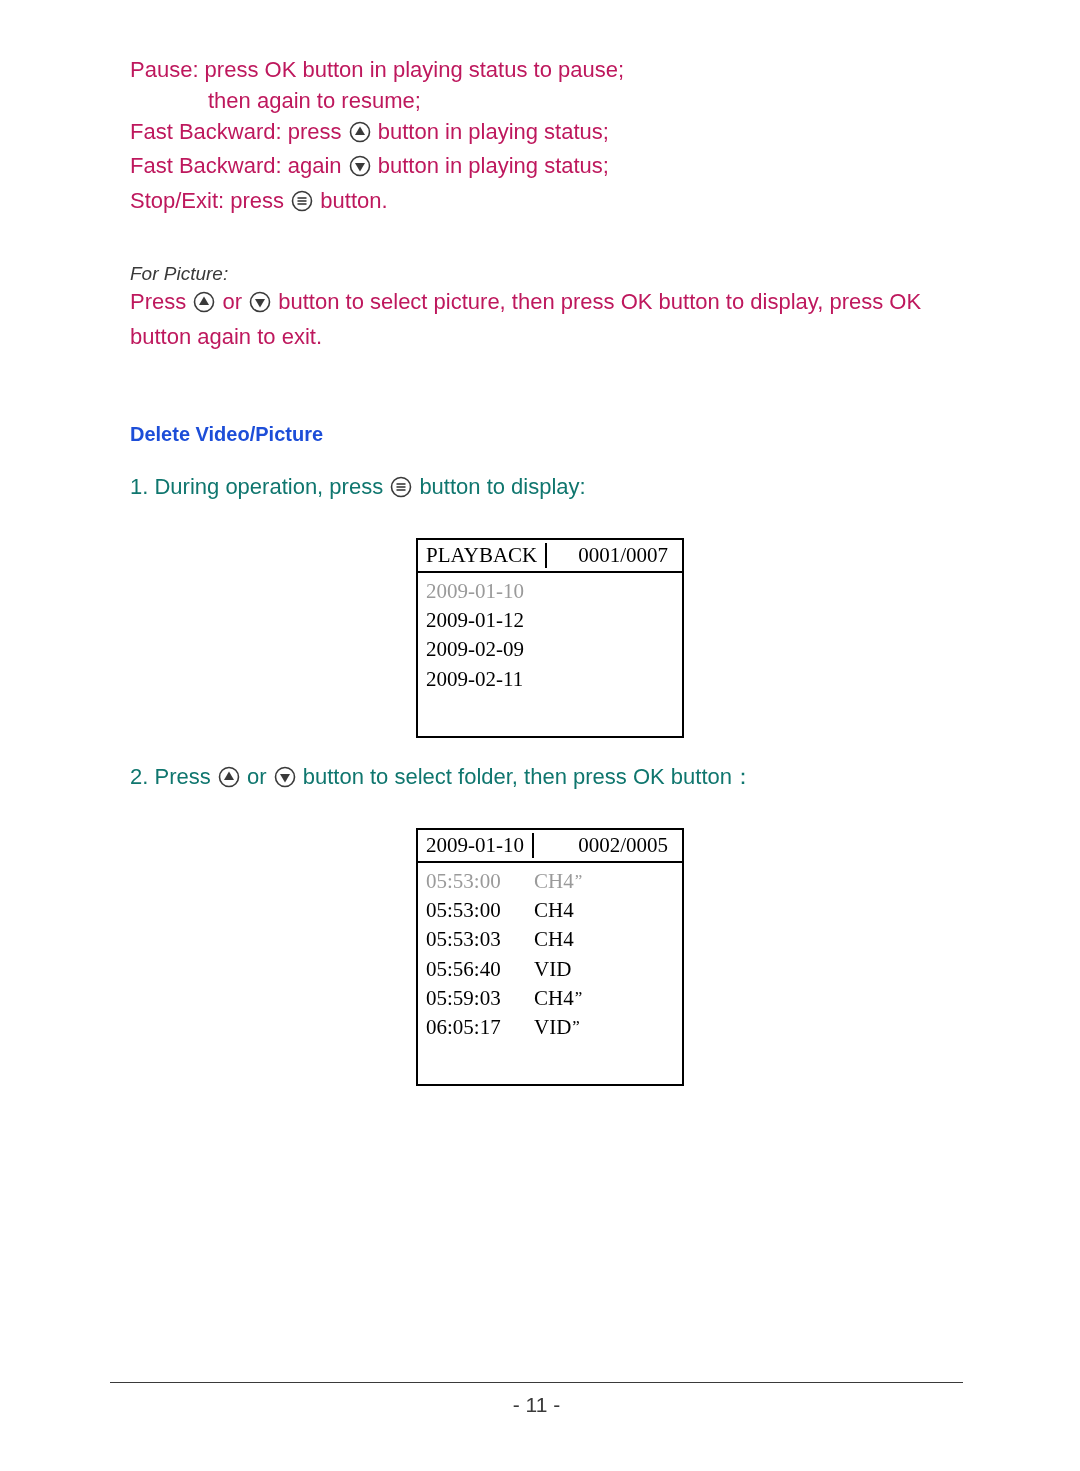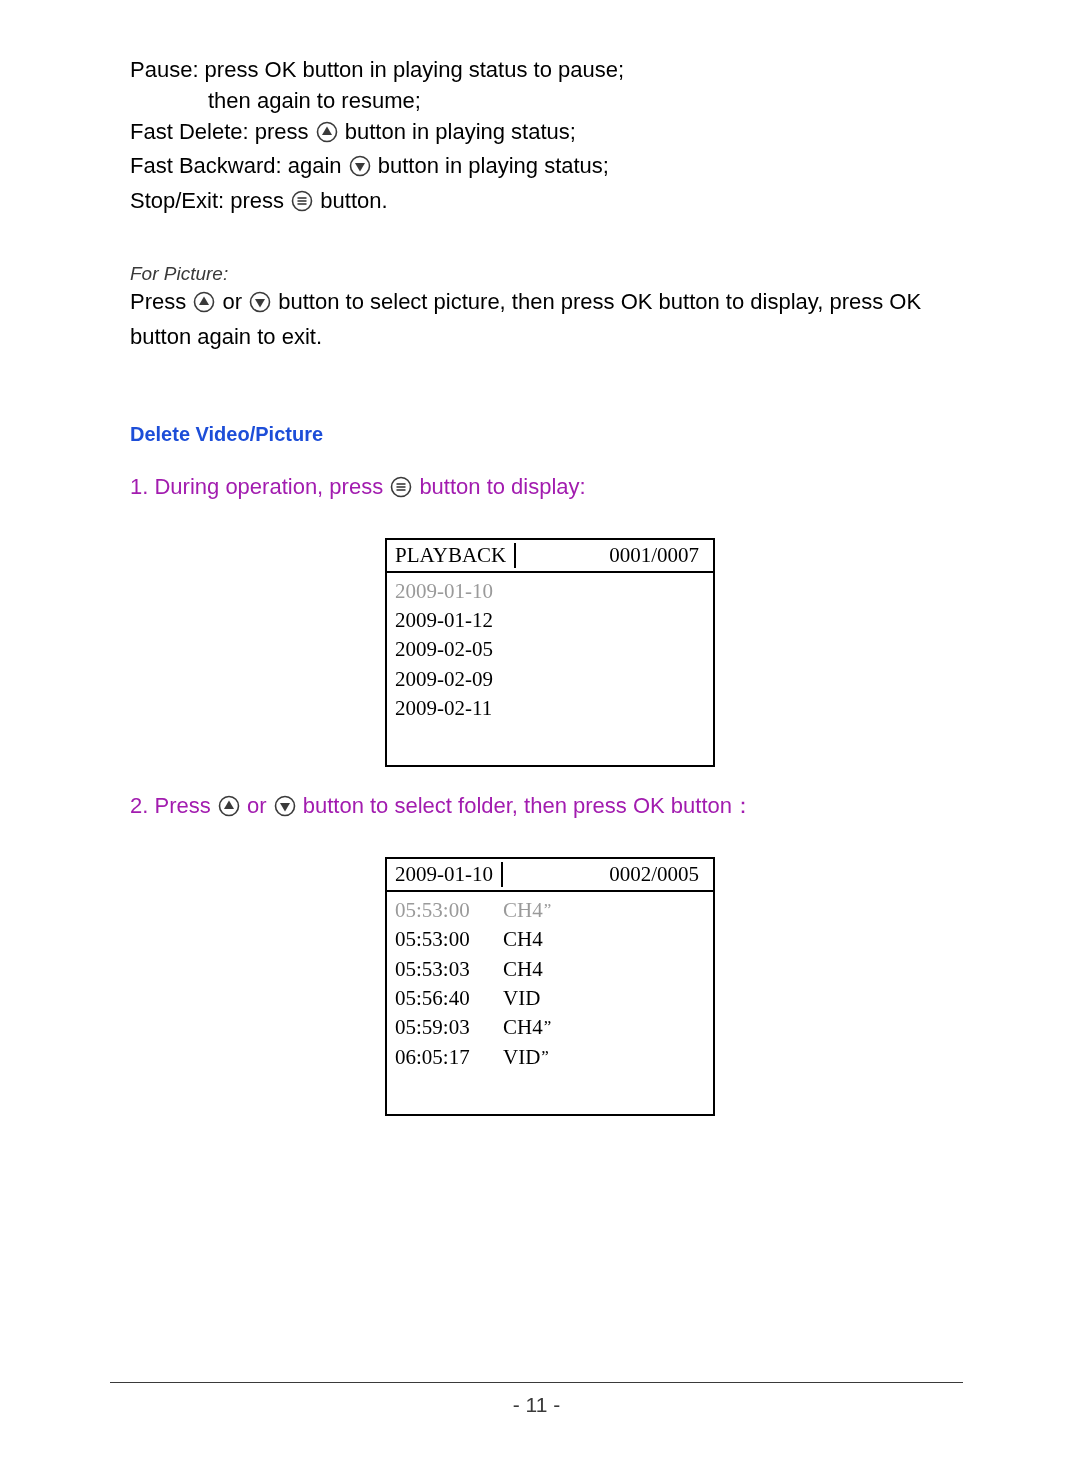--- a/index.html
+++ b/index.html
@@ -12,21 +12,21 @@
   .page {
     width: 1080px;
     height: 1471px;
     position: relative;
     box-sizing: border-box;
     padding: 55px 110px 0 130px;
   }
   .body-text {
     font-size: 22px;
     line-height: 1.4;
-    color: #000000;
+    color: #be185d;
   }
   .indent-line {
     padding-left: 78px;
   }
   .icon-inline {
     display: inline-block;
     vertical-align: -4px;
     margin: 0 1px;
   }
   .subheading-italic {
@@ -38,25 +38,25 @@
   }
   .section-title {
     font-weight: bold;
     font-size: 20px;
     margin-top: 70px;
     margin-bottom: 28px;
     color: #1d4ed8;
   }
   .step-line {
     font-size: 22px;
-    color: #a21caf;
+    color: #0f766e;
     margin-bottom: 0;
   }
   .screen-box {
-    width: 330px;
+    width: 268px;
     margin: 34px auto 0 auto;
     border: 2px solid #000;
     font-family: Georgia, 'Times New Roman', serif;
     font-size: 21px;
     color: #000;
     box-sizing: border-box;
   }
   .screen-header {
     display: flex;
     justify-content: space-between;
@@ -110,21 +110,21 @@
 </head>
 <body>
 
 <div class="page">
 
   <div class="body-text">
     <div>Pause: press OK button in playing status to pause;</div>
     <div class="indent-line">then again to resume;</div>
 
     <div>
-      <span>Fast Delete: press </span><span class="icon-inline"><svg width="22" height="22" viewBox="0 0 22 22">
+      <span>Fast Backward: press </span><span class="icon-inline"><svg width="22" height="22" viewBox="0 0 22 22">
             <circle cx="11" cy="11" r="9.5" fill="none" stroke="#3a3a3a" stroke-width="1.6"></circle>
             <polygon points="11,5.5 16,14 6,14" fill="#3a3a3a"></polygon>
           </svg></span><span> button in playing status;</span>
     </div>
 
     <div>
       <span>Fast Backward: again </span><span class="icon-inline"><svg width="22" height="22" viewBox="0 0 22 22">
             <circle cx="11" cy="11" r="9.5" fill="none" stroke="#3a3a3a" stroke-width="1.6"></circle>
             <polygon points="6,8 16,8 11,16.5" fill="#3a3a3a"></polygon>
           </svg></span><span> button in playing status;</span>
@@ -163,21 +163,20 @@
   </div>
 
   <div class="screen-box">
     <div class="screen-header">
       <span class="screen-header-title">PLAYBACK</span>
       <span class="screen-header-counter">0001/0007</span>
     </div>
     <div class="screen-list" id="screen1-list">
         <div class="screen-row dim">2009-01-10</div>
         <div class="screen-row">2009-01-12</div>
-        <div class="screen-row">2009-02-05</div>
         <div class="screen-row">2009-02-09</div>
         <div class="screen-row">2009-02-11</div>
         <div class="screen-row">&nbsp;</div>
       </div>
   </div>
 
   <div class="step-line step2">
     <span>2. Press </span><span class="icon-inline"><svg width="22" height="22" viewBox="0 0 22 22">
           <circle cx="11" cy="11" r="9.5" fill="none" stroke="#3a3a3a" stroke-width="1.6"></circle>
           <polygon points="11,5.5 16,14 6,14" fill="#3a3a3a"></polygon>

